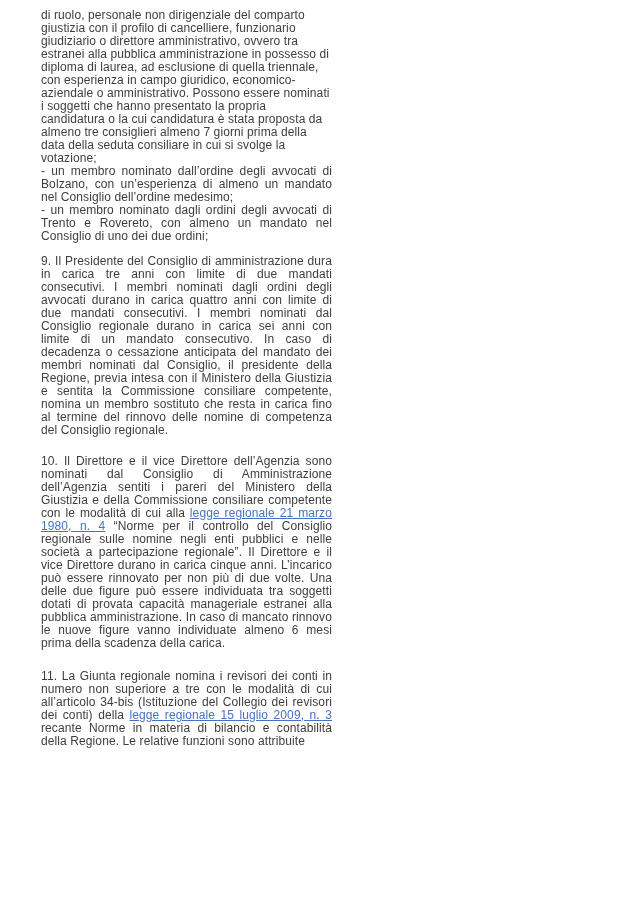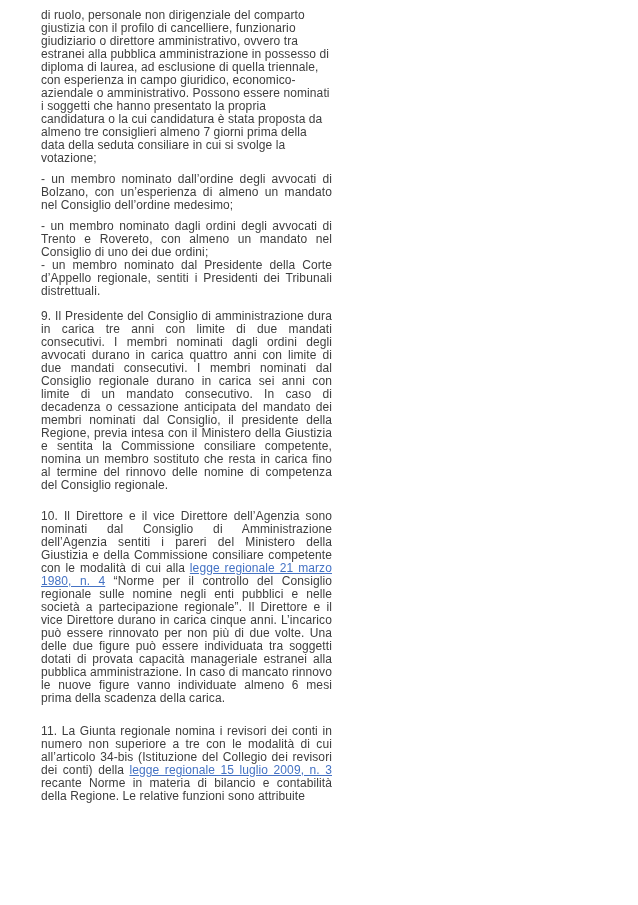--- a/index.html
+++ b/index.html
@@ -44,20 +44,19 @@
     text-decoration: underline;
     cursor: pointer;
   }
 </style>
 </head>
 <body>
 
 <div class="page">
   <div class="text-column" id="text-column">
       <p class="block align-left" style="margin-top: 0px;"><span class="run-normal">di ruolo, personale non dirigenziale del comparto giustizia con il profilo di cancelliere, funzionario giudiziario o direttore amministrativo, ovvero tra estranei alla pubblica amministrazione in possesso di diploma di laurea, ad esclusione di quella triennale, con esperienza in campo giuridico, economico-aziendale o amministrativo. Possono essere nominati i soggetti che hanno presentato la propria candidatura o la cui candidatura è stata proposta da almeno tre consiglieri almeno 7 giorni prima della data della seduta consiliare in cui si svolge la votazione;</span></p>
-      <p class="block align-justify" style="margin-top: 8px;"><span class="run-normal">- un membro nominato dall’ordine degli avvocati di Bolzano, con un’esperienza di almeno un mandato nel Consiglio dell’ordine medesimo;</span></p>
-      <p class="block align-justify" style="margin-top: 8px;"><span class="run-normal">- un membro nominato dagli ordini degli avvocati di Trento e Rovereto, con almeno un mandato nel Consiglio di uno dei due ordini;</span></p>
-      <p class="block align-justify" style="margin-top: 0px;"><span class="run-normal">- un membro nominato dal Presidente della Corte d’Appello regionale, sentiti i Presidenti dei Tribunali distrettuali.</span></p>
+      <p class="block align-justify" style="margin-top: 0px;"><span class="run-normal">- un membro nominato dall’ordine degli avvocati di Bolzano, con un’esperienza di almeno un mandato nel Consiglio dell’ordine medesimo;</span></p>
+      <p class="block align-justify" style="margin-top: 0px;"><span class="run-normal">- un membro nominato dagli ordini degli avvocati di Trento e Rovereto, con almeno un mandato nel Consiglio di uno dei due ordini;</span></p>
       <p class="block align-justify" style="margin-top: 12px;"><span class="run-normal">9. Il Presidente del Consiglio di amministrazione dura in carica tre anni con limite di due mandati consecutivi. I membri nominati dagli ordini degli avvocati durano in carica quattro anni con limite di due mandati consecutivi. I membri nominati dal Consiglio regionale durano in carica sei anni con limite di un mandato consecutivo. In caso di decadenza o cessazione anticipata del mandato dei membri nominati dal Consiglio, il presidente della Regione, previa intesa con il Ministero della Giustizia e sentita la Commissione consiliare competente, nomina un membro sostituto che resta in carica fino al termine del rinnovo delle nomine di competenza del Consiglio regionale.</span></p>
       <p class="block align-justify" style="margin-top: 18px;"><span class="run-normal">10. Il Direttore e il vice Direttore dell’Agenzia sono nominati dal Consiglio di Amministrazione dell’Agenzia sentiti i pareri del Ministero della Giustizia e della Commissione consiliare competente con le modalità di cui alla </span><span class="run-link">legge regionale 21 marzo 1980, n. 4</span><span class="run-normal"> </span><span class="run-italic">“Norme per il controllo del Consiglio regionale sulle nomine negli enti pubblici e nelle società a partecipazione regionale”</span><span class="run-normal">. Il Direttore e il vice Direttore durano in carica cinque anni. L’incarico può essere rinnovato per non più di due volte. Una delle due figure può essere individuata tra soggetti dotati di provata capacità manageriale estranei alla pubblica amministrazione. In caso di mancato rinnovo le nuove figure vanno individuate almeno 6 mesi prima della scadenza della carica.</span></p>
       <p class="block align-justify" style="margin-top: 20px;"><span class="run-normal">11. La Giunta regionale nomina i revisori dei conti in numero non superiore a tre con le modalità di cui all’articolo 34-bis (Istituzione del Collegio dei revisori dei conti) della </span><span class="run-link">legge regionale 15 luglio 2009, n. 3</span><span class="run-normal"> recante </span><span class="run-italic">Norme in materia di bilancio e contabilità della Regione</span><span class="run-normal">. Le relative funzioni sono attribuite</span></p>
     </div>
 </div>
 
 </body></html>

